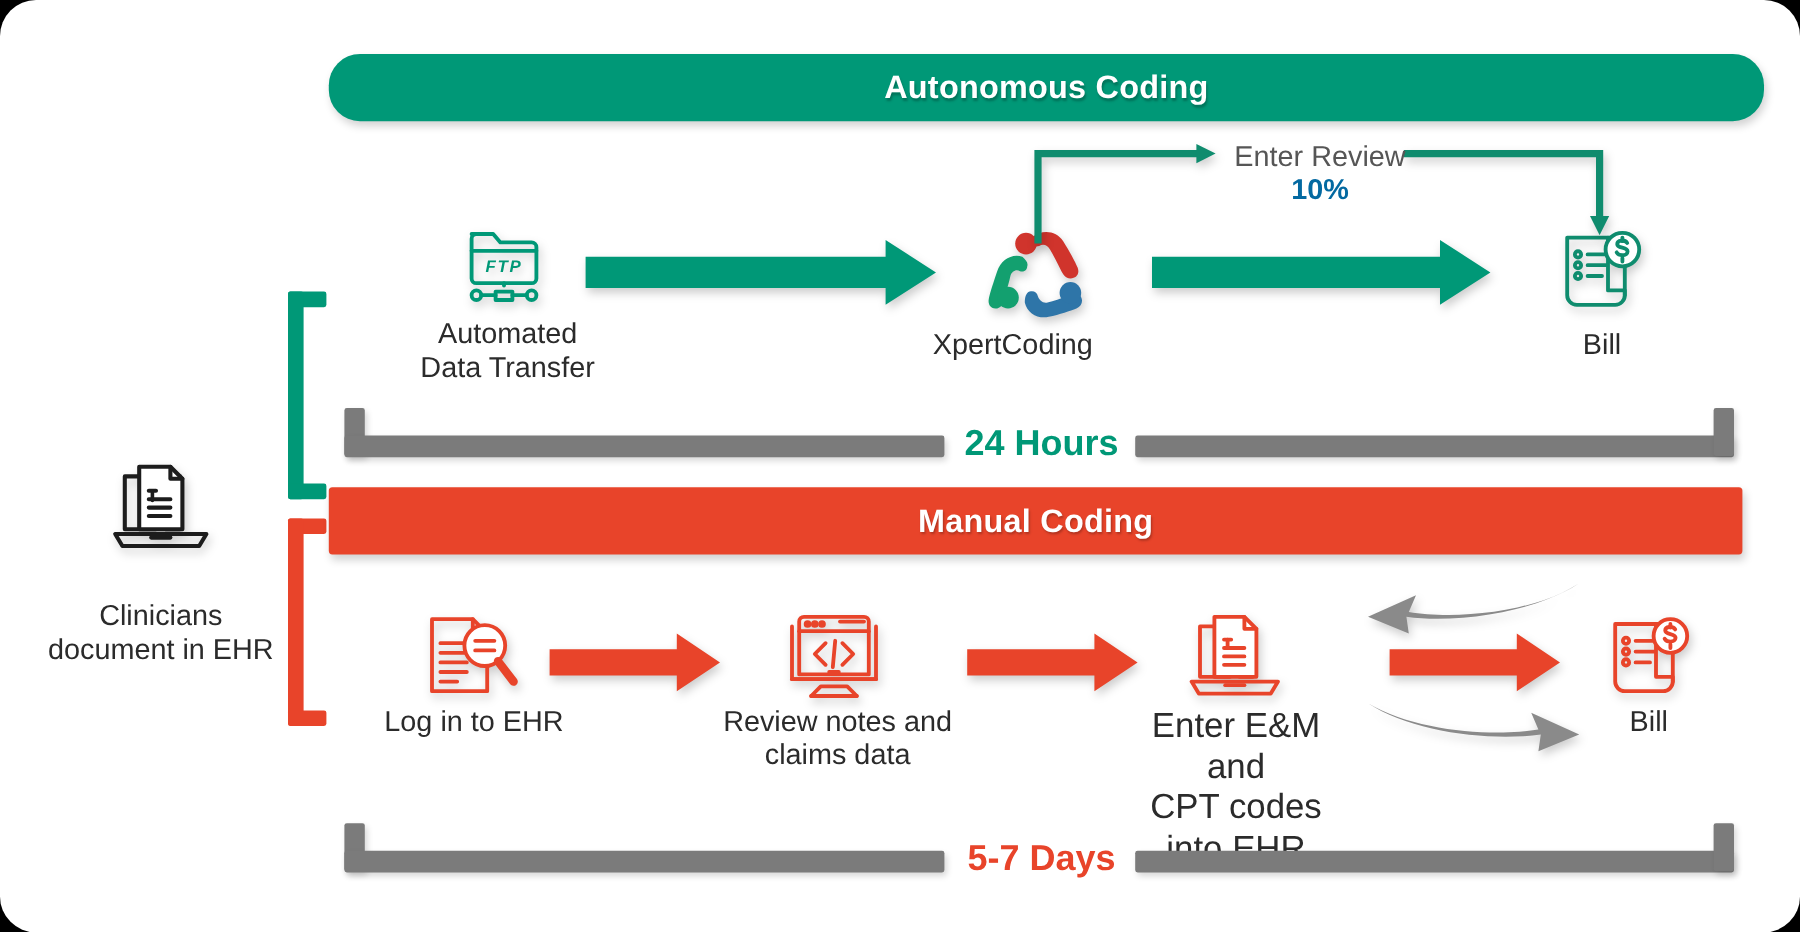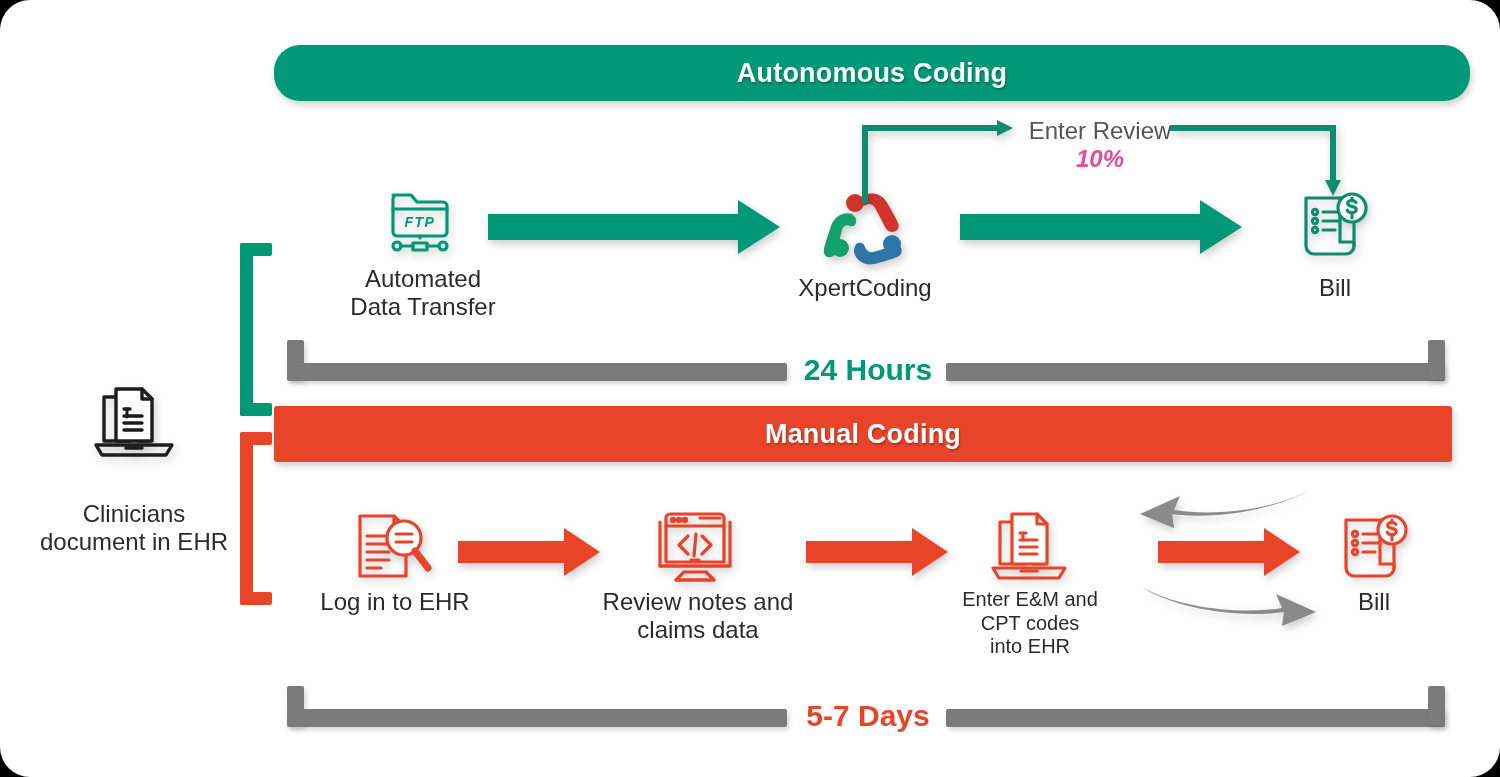--- a/index.html
+++ b/index.html
@@ -6,21 +6,21 @@
   body{width:1500px;height:777px;font-family:"Liberation Sans",sans-serif;}
   #canvas{position:absolute;left:0;top:0;width:1500px;height:777px;background:#fff;border-radius:30px;overflow:hidden;}
   .abs{position:absolute;}
 
   .banner{height:56px;border-radius:3px;display:flex;align-items:center;justify-content:center;
           box-shadow:2px 4px 7px rgba(0,0,0,.18);}
   .banner span{color:#fff;font-size:27px;font-weight:bold;letter-spacing:.2px;
                text-shadow:1px 2px 2px rgba(0,0,0,.25);}
 
   .lbl{position:absolute;text-align:center;color:#2b2b2b;font-size:24px;line-height:1.18;}
-  .lbl.sm{font-size:20px;}
+  .lbl.sm{font-size:29px;}
   .bold{font-weight:bold;}
 
   .bracket{position:absolute;}
   .bracket i{position:absolute;display:block;background:currentColor;border-radius:2px;}
 
   .tl-bar{position:absolute;background:#7b7b7b;border-radius:2px;
           box-shadow:2px 3px 5px rgba(0,0,0,.16);}
   .tl-text{position:absolute;font-size:30px;font-weight:bold;text-align:center;}
 
   svg{display:block;overflow:visible;}
@@ -90,21 +90,21 @@
       <g stroke-linecap="round">
         <path d="M40 12c8-7 20-6 26 3 5 8 10 17 12 22 2 5-1 9-6 9-4 0-6-3-8-7-3-6-6-12-9-17-2-4-6-5-9-3-3 1-6 0-7-3-1-2 0-4 1-4z" fill="#d0342c"></path>
         <circle cx="35" cy="17" r="9" fill="#d0342c"></circle>
         <path d="M28 24c-9-3-18 3-21 12-3 9-6 18-7 23-1 5 2 9 7 8 4-1 5-4 6-9 2-7 4-13 5-18 1-4 5-6 8-4 3 1 6-1 6-4 1-3-1-5-4-8z" fill="#13a06f" transform="translate(4,4)"></path>
         <circle cx="20" cy="62" r="9" fill="#13a06f"></circle>
         <path d="M34 66c2 9 11 14 20 12 9-2 18-5 23-7 5-2 6-7 3-11-3-3-6-2-10 0-6 3-12 5-17 6-4 1-7-2-8-5-1-4-4-5-7-4-3 1-4 5-4 9z" fill="#2e75a8"></path>
         <circle cx="72" cy="58" r="9" fill="#2e75a8"></circle>
       </g>
     </svg>
   </div>
-  <div class="lbl" style="left:780px;top:274px;width:170px;">
+  <div class="lbl" style="left:759px;top:274px;width:170px;">
     <div>XpertCoding</div>
   </div>
 
   <div class="abs" style="left:1298px;top:190px;">
     <svg class="shadowed" width="72" height="70" viewBox="0 0 72 70">
       <g fill="none" stroke="#0f8c6e" stroke-width="3.2" stroke-linecap="round" stroke-linejoin="round">
         <path d="M8 8h34v44h14v4a8 8 0 0 1-8 8H16a8 8 0 0 1-8-8z"></path>
         <path d="M42 8h14v48"></path>
         <circle cx="17" cy="22" r="2.6"></circle>
           <circle cx="17" cy="31" r="2.6"></circle>
@@ -137,21 +137,21 @@
       <g fill="none" stroke="#0f8c6e" stroke-width="6" stroke-linecap="square">
         <path d="M10 82V10h132"></path>
         <path d="M318 10h160v54"></path>
       </g>
       <path d="M142 2l16 8-16 8z" fill="#0f8c6e"></path>
       <path d="M470 62l8 16 8-16z" fill="#0f8c6e"></path>
     </svg>
   </div>
   <div class="lbl" style="left:1000px;top:117px;width:200px;color:#565656;">
     <div>Enter Review</div>
-    <div class="bold" style="color:#ec4899;font-style:italic;">10%</div>
+    <div class="bold" style="color:#0369a1;">10%</div>
   </div>
 
   <div>
     <div class="tl-bar" style="left:287px;top:340px;width:17px;height:40px;"></div>
     <div class="tl-bar" style="left:287px;top:363px;width:500px;height:18px;"></div>
     <div class="tl-bar" style="left:946px;top:363px;width:499px;height:18px;"></div>
     <div class="tl-bar" style="left:1428px;top:340px;width:17px;height:40px;"></div>
     <div class="tl-text" style="left:790px;top:353px;width:156px;color:#009877;">24 Hours</div>
   </div>
 

